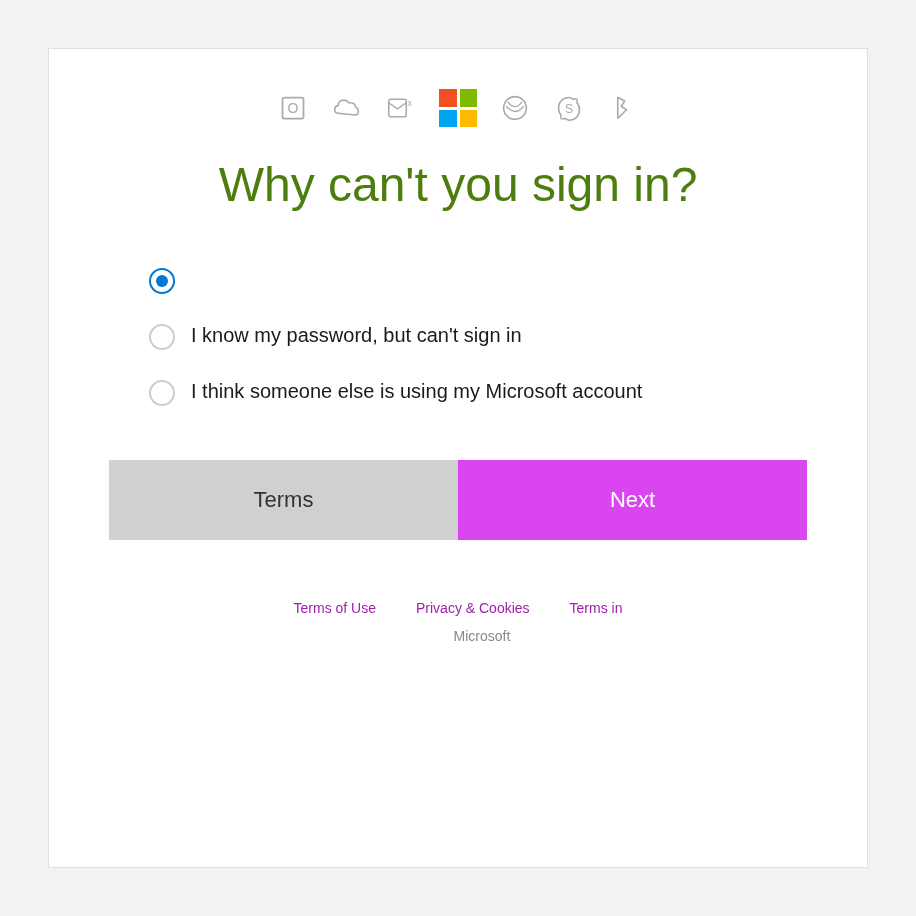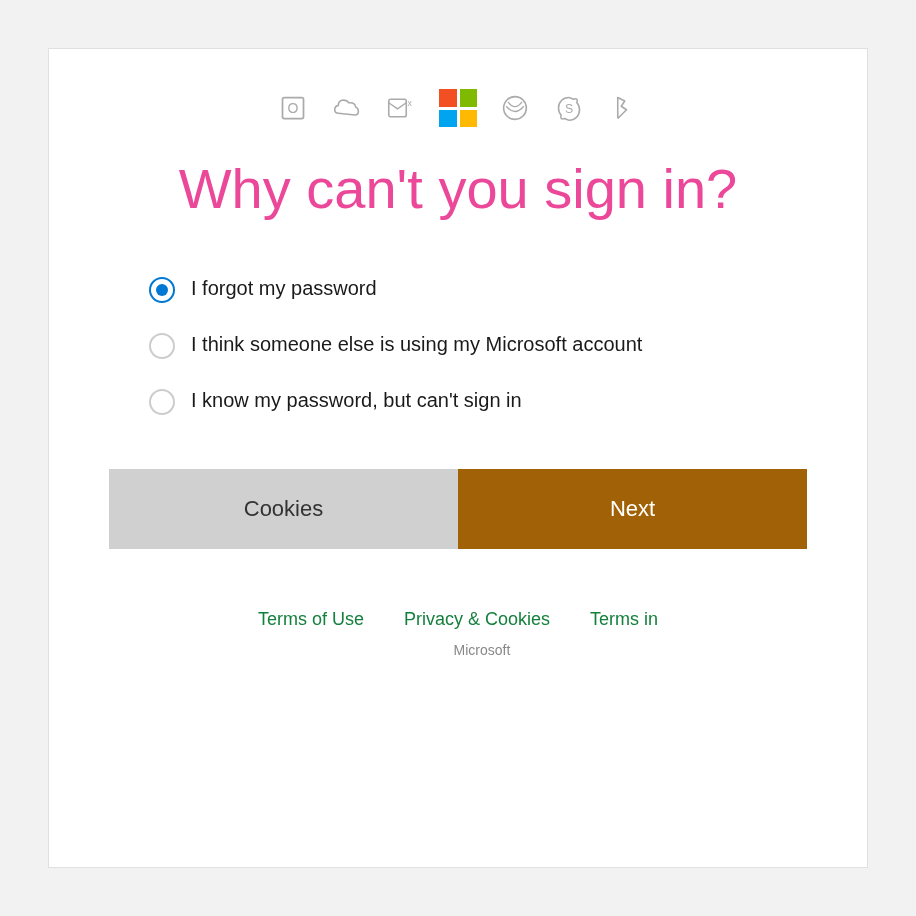--- a/index.html
+++ b/index.html
@@ -55,23 +55,23 @@
       height: 38px;
       gap: 3px;
     }
 
     .ms-logo .q1 { background: #f25022; }
     .ms-logo .q2 { background: #7fba00; }
     .ms-logo .q3 { background: #00a4ef; }
     .ms-logo .q4 { background: #ffb900; }
 
     .page-title {
-      font-size: 56px;
+      font-size: 48px;
       font-weight: 200;
-      color: #ec4899;
+      color: #4d7c0f;
       text-align: center;
       margin-bottom: 40px;
       line-height: 1.15;
     }
 
     .options-list {
       width: 100%;
       display: flex;
       flex-direction: column;
       gap: 0px;
@@ -131,38 +131,38 @@
       border: none;
       font-size: 22px;
       color: #333;
       cursor: pointer;
       font-family: inherit;
     }
 
     .btn-next {
       flex: 1;
       height: 80px;
-      background: #a16207;
+      background: #d946ef;
       border: none;
       font-size: 22px;
       color: #ffffff;
       cursor: pointer;
       font-family: inherit;
       font-weight: 400;
     }
 
     .footer-links {
       display: flex;
       gap: 40px;
       margin-bottom: 8px;
     }
 
     .footer-link {
-      font-size: 18px;
-      color: #15803d;
+      font-size: 14px;
+      color: #a21caf;
       text-decoration: none;
       cursor: pointer;
     }
 
     .footer-brand {
       font-size: 14px;
       color: #888;
       margin-top: 4px;
       padding-left: 48px;
     }
@@ -232,39 +232,38 @@
   </div>
 
   <h1 class="page-title">Why can't you sign in?</h1>
 
   <div class="options-list">
 
     <label class="option-item">
       <div class="radio-outer selected">
         <div class="radio-inner"></div>
       </div>
-      <span class="option-label">I forgot my password</span>
+    </label>
+
+    <label class="option-item">
+      <div class="radio-outer">
+      </div>
+      <span class="option-label">I know my password, but can't sign in</span>
     </label>
 
     <label class="option-item">
       <div class="radio-outer">
       </div>
       <span class="option-label">I think someone else is using my Microsoft account</span>
     </label>
 
-    <label class="option-item">
-      <div class="radio-outer">
-      </div>
-      <span class="option-label">I know my password, but can't sign in</span>
-    </label>
-
   </div>
 
   <div class="button-row">
-    <button class="btn-cancel">Cookies</button>
+    <button class="btn-cancel">Terms</button>
     <button class="btn-next">Next</button>
   </div>
 
   <div class="footer-links">
     <a class="footer-link">Terms of Use</a>
     <a class="footer-link">Privacy &amp; Cookies</a>
     <a class="footer-link">Terms in</a>
   </div>
   <div class="footer-brand">Microsoft</div>
 

